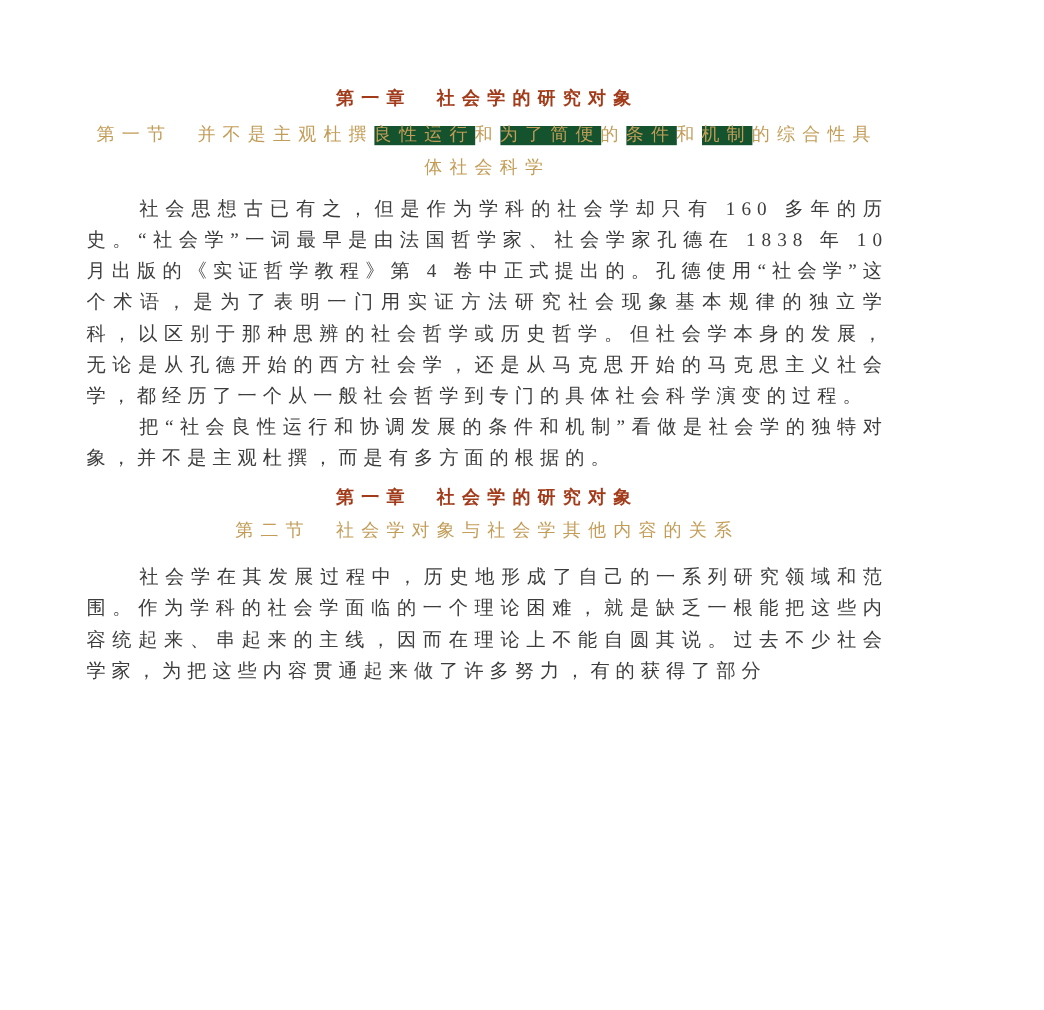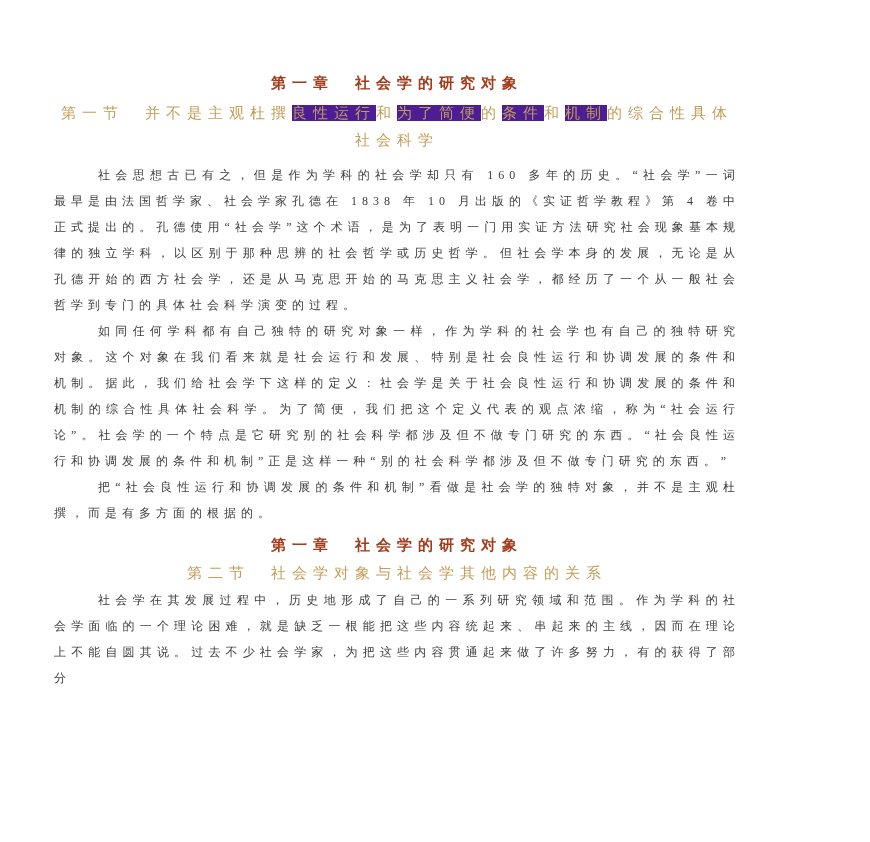--- a/index.html
+++ b/index.html
@@ -6,21 +6,21 @@
     margin: 0;
     padding: 0;
     background: #ffffff;
   }
   .page {
     position: relative;
     width: 870px;
     height: 842px;
     background: #ffffff;
     box-sizing: border-box;
-    padding: 70px 130px 0 54px;
+    padding: 70px 130px 0 72px;
     overflow: hidden;
     font-family: "Liberation Serif", "DejaVu Serif", serif;
   }
   .chapter-heading {
     margin: 0 0 4px 0;
     font-size: 15px;
     font-weight: bold;
     color: #a23b1a;
     text-align: center;
     letter-spacing: 6px;
@@ -33,49 +33,48 @@
   .section-heading {
     margin: 0 0 8px 0;
     font-size: 15px;
     font-weight: normal;
     color: #c39d58;
     text-align: center;
     letter-spacing: 6px;
     line-height: 27px;
   }
   .section-heading.second {
-    margin-bottom: 0;
+    margin-bottom: 12px;
   }
   .hl {
-    background: #4c1d95;
+    background: #14532d;
   }
   p.body-para {
     margin: 0;
-    font-size: 12px;
+    font-size: 16px;
     color: #3d3d3d;
     letter-spacing: 5px;
     line-height: 26px;
     text-align: justify;
     text-justify: inter-character;
     text-indent: 44px;
     font-family: Liberation Serif, serif;
   }
 </style>
 </head>
 <body>
 
 <div class="page">
 
   <h1 class="chapter-heading">第一章　社会学的研究对象</h1>
 
   <h2 class="section-heading"><span>第一节　并不是主观杜撰</span><span class="hl">良性运行</span><span>和</span><span class="hl">为了简便</span><span>的</span><span class="hl">条件</span><span>和</span><span class="hl">机制</span><span>的综合性具体社会科学</span></h2>
 
   <p class="body-para">社会思想古已有之，但是作为学科的社会学却只有 160 多年的历史。“社会学”一词最早是由法国哲学家、社会学家孔德在 1838 年 10 月出版的《实证哲学教程》第 4 卷中正式提出的。孔德使用“社会学”这个术语，是为了表明一门用实证方法研究社会现象基本规律的独立学科，以区别于那种思辨的社会哲学或历史哲学。但社会学本身的发展，无论是从孔德开始的西方社会学，还是从马克思开始的马克思主义社会学，都经历了一个从一般社会哲学到专门的具体社会科学演变的过程。</p>
 
-  <p class="body-para">如同任何学科都有自己独特的研究对象一样，作为学科的社会学也有自己的独特研究对象。这个对象在我们看来就是社会运行和发展、特别是社会良性运行和协调发展的条件和机制。据此，我们给社会学下这样的定义：社会学是关于社会良性运行和协调发展的条件和机制的综合性具体社会科学。为了简便，我们把这个定义代表的观点浓缩，称为“社会运行论”。社会学的一个特点是它研究别的社会科学都涉及但不做专门研究的东西。“社会良性运行和协调发展的条件和机制”正是这样一种“别的社会科学都涉及但不做专门研究的东西。”</p>
 
 
   <p class="body-para">把“社会良性运行和协调发展的条件和机制”看做是社会学的独特对象，并不是主观杜撰，而是有多方面的根据的。</p>
 
   <h1 class="chapter-heading repeat">第一章　社会学的研究对象</h1>
 
   <h2 class="section-heading second">第二节　社会学对象与社会学其他内容的关系</h2>
 
   <p class="body-para">社会学在其发展过程中，历史地形成了自己的一系列研究领域和范围。作为学科的社会学面临的一个理论困难，就是缺乏一根能把这些内容统起来、串起来的主线，因而在理论上不能自圆其说。过去不少社会学家，为把这些内容贯通起来做了许多努力，有的获得了部分</p>
 

